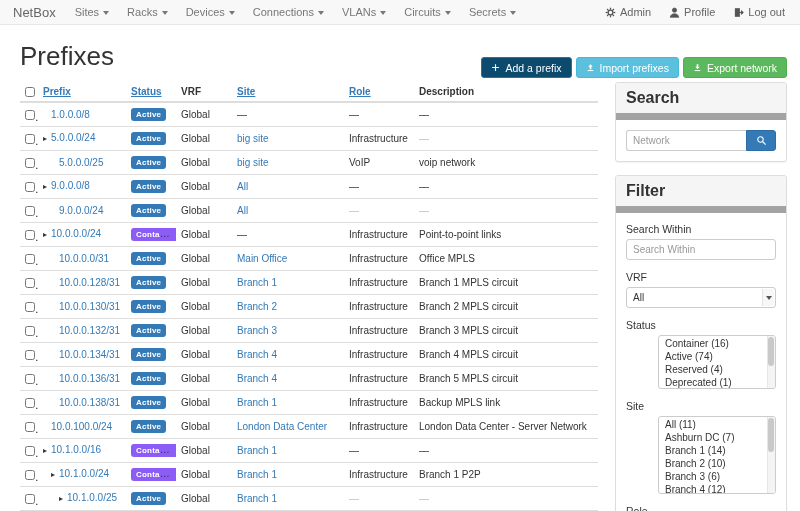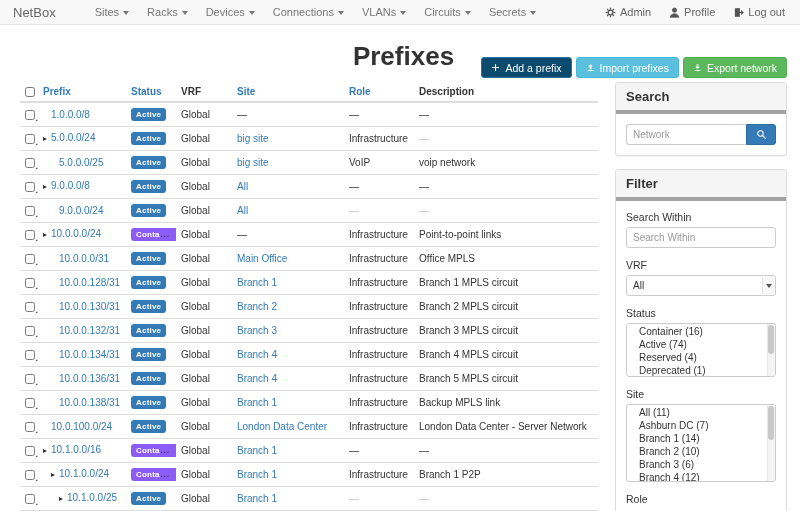--- a/index.html
+++ b/index.html
@@ -1,88 +1,88 @@
 <!DOCTYPE html>
 <html><head>
 <meta charset="utf-8">
 <style>
   * { box-sizing: border-box; margin: 0; padding: 0; }
   html,body { width:800px; height:511px; overflow:hidden; background:#fff;
     font-family:"Liberation Sans", sans-serif; color:#333; }
 
   
   .navbar { height:25px; background:#f8f8f8; border-bottom:1px solid #e7e7e7;
-    display:flex; align-items:stretch; padding-left:7px; font-size:11px;gap:20px; }
+    display:flex; align-items:stretch; padding-left:7px; font-size:11px; }
   .brand { color:#666; font-size:13px; display:flex; align-items:center; padding:0 10px 0 6px; }
   .nav-left { display:flex; }
   .nav-item { color:#777; display:flex; align-items:center; padding:0 9px; gap:4px; cursor:pointer; white-space:nowrap; }
   .nav-item.active { background:#e7e7e7; color:#555; }
   .caret { width:0; height:0; border-left:3px solid transparent; border-right:3px solid transparent;
     border-top:4px solid currentColor; display:inline-block; margin-top:1px; }
   .nav-right { margin-left:auto; display:flex; padding-right:6px; }
   .nav-right .nav-item { gap:4px; color:#666; }
   .nav-ico { width:11px; height:11px; display:inline-block; }
   .nav-ico svg { width:11px; height:11px; display:block; fill:#555; stroke:#555; }
 
   
   .content { padding:0 13px 0 20px; position:relative; }
-  .page-title { font-size:26px; font-weight:700; color:#333; margin:16px 0 10px;text-align:center; }
+  .page-title { font-size:26px; font-weight:400; color:#333; margin:16px 0 10px; }
   .action-buttons { position:absolute; top:16px; right:13px; display:flex; gap:4px; }
   .btn { font-size:10.5px; color:#fff; padding:3px 9px; border-radius:3px; display:flex;
     gap:5px; align-items:center; border:1px solid transparent; cursor:pointer; height:21px; white-space:nowrap; }
   .btn svg { width:9px; height:9px; display:block; }
   .btn-primary { background:#0c4a6e; border-color:#2e6da4; }
   .btn-info    { background:#5bc0de; border-color:#46b8da; }
   .btn-success { background:#5cb85c; border-color:#4cae4c; }
 
   
   .main-row { display:flex; align-items:flex-start; }
   .table-area { width:578px; }
   .sidebar { width:172px; margin-left:17px; }
 
   
   table { width:100%; border-collapse:collapse; font-size:10px; table-layout:fixed; }
   th { text-align:left; border-bottom:2px solid #ddd; padding:4px 5px; font-size:10px; color:#333; }
-  th.col-link { color:#337ab7; }
+  th.col-link { color:#337ab7;text-decoration:underline; }
   td { border-top:1px solid #ddd; padding:5px 5px; line-height:12px; white-space:nowrap;
     overflow:hidden; text-overflow:ellipsis; }
   tbody { border-bottom:1px solid #ddd; }
   a.tbl-link { color:#337ab7; text-decoration:none; cursor:pointer; }
   .indent { display:inline-block; height:1px; }
   .arrow { display:inline-block; width:8px; font-size:8px; color:#333; }
   .label-badge { color:#fff; font-size:8px; font-weight:bold; padding:2px 5px; border-radius:3px; letter-spacing:.2px; }
   .label-primary { background:#337ab7; }
   .label-default { background:#8b5cf6; }
   .dash-muted { color:#c0c0c0; }
   input[type=checkbox] { width:10px; height:10px; margin:0; vertical-align:middle; }
 
   
   .panel { border:1px solid #ddd; border-radius:3px; margin-bottom:13px; background:#fff;
     box-shadow:0 1px 1px rgba(0,0,0,.05); }
-  .panel-heading { background:#f5f5f5; border-bottom:4px solid #a3a3a3; padding:6px 10px;
-    font-weight:bold; font-size:13px; color:#333; border-radius:3px 3px 0 0; }
+  .panel-heading { background:#f5f5f5; border-bottom:7px solid #a3a3a3; padding:6px 10px;
+    font-weight:bold; font-size:16px; color:#333; border-radius:3px 3px 0 0; }
   .panel-body { padding:10px; }
   .input-group { display:flex; }
   .form-input { flex:1; min-width:0; border:1px solid #ccc; border-radius:3px; height:21px;
     padding:0 6px; font-size:10px; color:#555; outline:none; }
   .form-input::placeholder { color:#999; }
   .input-group .form-input { border-radius:3px 0 0 3px; border-right:none; }
   .search-btn { width:30px; height:21px; background:#337ab7; border:1px solid #2e6da4;
     border-radius:0 3px 3px 0; display:flex; align-items:center; justify-content:center; cursor:pointer; }
   .search-btn svg { width:11px; height:11px; display:block; }
 
   .filter-field { margin-bottom:11px; }
   .filter-field:last-child { margin-bottom:2px; }
   .filter-label { font-size:10.5px; color:#333; display:block; margin-bottom:4px; }
   .vrf-select { position:relative; height:21px; border:1px solid #ccc; border-radius:3px;
     font-size:10px; color:#333; display:flex; align-items:center; padding:0 18px 0 6px; cursor:pointer; }
   .vrf-spin { position:absolute; right:1px; top:1px; bottom:1px; width:12px; background:#f7f7f7;
     border-left:1px solid #e3e3e3; display:flex; align-items:center; justify-content:center; }
   .vrf-spin .caret { border-top-color:#555; }
-  .select-box { position:relative; border:1px solid #ccc; border-radius:3px; overflow:hidden; padding:2px 6px; }
+  .select-box { position:relative; border:1px solid #ccc; border-radius:3px; overflow:hidden; padding:2px 0;margin-left:32px; }
   .select-box .opt { font-size:10px; line-height:12px; padding:0 6px 1px 6px; color:#333;
     white-space:nowrap; overflow:hidden; cursor:default; }
   .scroll-strip { position:absolute; right:0; top:0; bottom:0; width:8px; background:#f4f4f4;
     border-left:1px solid #e6e6e6; }
   .scroll-thumb { position:absolute; top:1px; right:1px; width:6px; height:42%;
     background:#c9c9c9; border-radius:3px; cursor:grab; }
   .box-status { height:54px; }
   .box-site { height:78px; }
 </style>
 </head>

